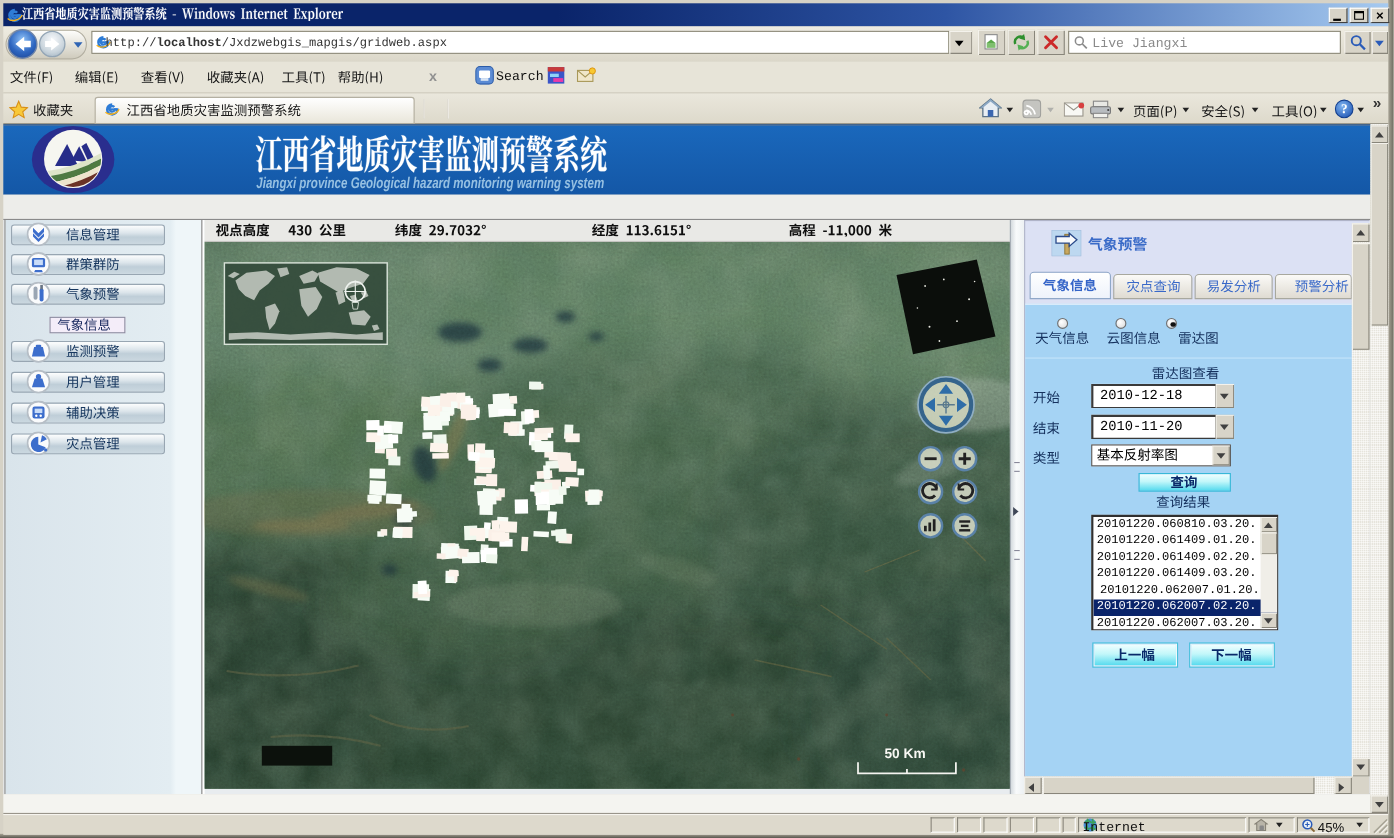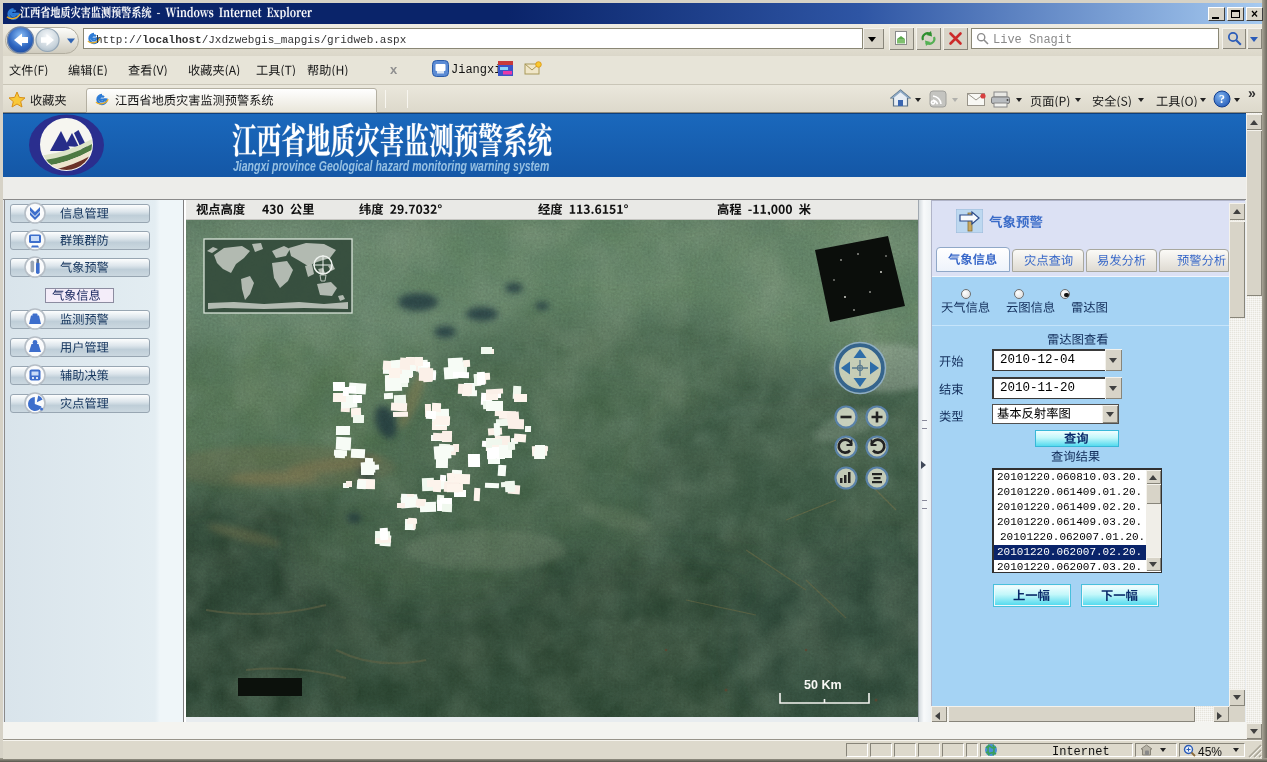--- a/index.html
+++ b/index.html
@@ -271,21 +271,21 @@
   </svg>
 <div class="abs bevel2" style="left:943px;top:27px;width:25px;height:23px"></div>
 <svg class="abs" style="left:948px;top:31px" width="15" height="15" viewBox="0 0 15 15">
 <path d="M2.5 2.5 L12.5 12.5 M12.5 2.5 L2.5 12.5" stroke="#CC2A2A" stroke-width="2.6" stroke-linecap="round"></path>
   </svg>
 <div class="abs" style="left:971px;top:28px;width:248px;height:21px;background:#fff;border:1px solid #8A8775"></div>
 <svg class="abs" style="left:976px;top:32px" width="13" height="13" viewBox="0 0 13 13">
 <circle cx="5.2" cy="5.2" r="3.6" fill="none" stroke="#8C8C8C" stroke-width="1.4"></circle>
     <path d="M8 8 L12 12" stroke="#8C8C8C" stroke-width="1.6"></path>
   </svg>
-<div class="abs" style="left:993px;top:33px;font:12px 'Liberation Mono';color:#8a8a8a">Live Snagit</div>
+<div class="abs" style="left:993px;top:33px;font:12px 'Liberation Mono';color:#8a8a8a">Live Jiangxi</div>
 <div class="abs bevel2" style="left:1222px;top:28px;width:24px;height:21px"></div>
 <svg class="abs" style="left:1227px;top:31px" width="15" height="15" viewBox="0 0 13 13">
 <circle cx="5.2" cy="5.2" r="3.6" fill="none" stroke="#2A5BB8" stroke-width="1.5"></circle>
     <path d="M8 8 L12 12" stroke="#2A5BB8" stroke-width="1.8"></path>
   </svg>
 <div class="abs bevel2" style="left:1247px;top:28px;width:15px;height:21px"></div>
 <div class="abs" style="left:1250px;top:37px;width:0;height:0;border:4px solid transparent;border-top:5px solid #2A5BB8"></div>
 
 <div class="abs" style="left:3px;top:56px;width:1259px;height:29px;background:#E7E4D8;border-bottom:1px solid #C9C5B7"></div>
 <div class="abs" style="left:9px;top:64px">
@@ -354,21 +354,21 @@
         <use href="#gH" x="3066"></use>
       </g>
     </svg>
   </div>
 <div class="abs" style="left:390px;top:62px;font:bold 13px 'Liberation Sans';color:#909090">x</div>
 <svg class="abs" style="left:432px;top:60px" width="17" height="17" viewBox="0 0 17 17">
 <rect x="0.5" y="0.5" width="16" height="16" rx="4" fill="#5B8BD4" stroke="#2A5BA8"></rect>
 <rect x="3.5" y="4" width="10" height="7" rx="1" fill="#fff"></rect>
     <rect x="5" y="11" width="7" height="2.5" fill="#D8E4F4"></rect>
   </svg>
-<div class="abs" style="left:451px;top:63px;font:12px 'Liberation Mono';color:#111">Jiangxi</div>
+<div class="abs" style="left:451px;top:63px;font:12px 'Liberation Mono';color:#111">Search</div>
 <svg class="abs" style="left:497px;top:60px" width="17" height="17" viewBox="0 0 17 17">
 <rect x="1" y="1" width="15" height="15" fill="#3A55C8"></rect>
     <rect x="1" y="1" width="15" height="4" fill="#C83A3A"></rect>
 <rect x="3" y="7" width="8" height="3" fill="#8FD4F8"></rect>
     <rect x="6" y="11" width="9" height="3.5" fill="#E83AA8"></rect>
   </svg>
 <svg class="abs" style="left:524px;top:61px" width="18" height="15" viewBox="0 0 18 15">
 <rect x="1" y="3" width="14" height="10" fill="#F0E6C8" stroke="#A89858"></rect>
     <path d="M1 3 L8 9 L15 3" fill="none" stroke="#A89858"></path>
 <circle cx="14.5" cy="3.5" r="2.8" fill="#F8C830" stroke="#D89010" stroke-width="0.8"></circle>
@@ -1165,21 +1165,21 @@
   </div>
 <div class="abs" style="left:939px;top:355px">
     <svg width="24.6" height="12.3" viewBox="0 0 2000 1000" preserveAspectRatio="none" style="display:block;">
       <g transform="translate(0,880) scale(1,-1)" fill="#16325E">
         <use href="#gb9"></use>
         <use href="#gca" x="1000"></use>
       </g>
     </svg>
   </div>
 <div class="abs" style="left:992px;top:349px;width:114px;height:22px;background:#fff;border:1px solid #3A3A3A;border-width:2px 1px 1px 2px"></div>
-<div class="abs" style="left:1000px;top:353px;font:12.5px 'Liberation Mono';color:#000">2010-12-04</div>
+<div class="abs" style="left:1000px;top:353px;font:12.5px 'Liberation Mono';color:#000">2010-12-18</div>
 <div class="abs bevel2" style="left:1105px;top:349px;width:17px;height:22px"></div>
 <div class="abs" style="left:1109px;top:358px;width:0;height:0;border:4px solid transparent;border-top:5px solid #404040;border-bottom:0"></div>
 <div class="abs" style="left:939px;top:383px">
     <svg width="24.6" height="12.3" viewBox="0 0 2000 1000" preserveAspectRatio="none" style="display:block;">
       <g transform="translate(0,880) scale(1,-1)" fill="#16325E">
         <use href="#gcb"></use>
         <use href="#gcc" x="1000"></use>
       </g>
     </svg>
   </div>
@@ -1290,21 +1290,21 @@
 <div class="abs sunk" style="left:870px;top:743px;width:22px;height:14px"></div>
 <div class="abs sunk" style="left:894px;top:743px;width:22px;height:14px"></div>
 <div class="abs sunk" style="left:918px;top:743px;width:22px;height:14px"></div>
 <div class="abs sunk" style="left:942px;top:743px;width:22px;height:14px"></div>
 <div class="abs sunk" style="left:966px;top:743px;width:12px;height:14px"></div>
 <div class="abs sunk" style="left:980px;top:743px;width:153px;height:14px"></div>
 <svg class="abs" style="left:984px;top:743px" width="14" height="14" viewBox="0 0 14 14">
 <circle cx="7" cy="7" r="6" fill="#4A90D8"></circle>
     <path d="M2 5 q3 -3 5 -1 t5 0 M2 9 q3 2 5 1 t5 1 M5 1.5 q-2 5 0 11 M9 1.5 q2 5 0 11" stroke="#3AA05A" stroke-width="1.6" fill="none"></path>
   </svg>
-<div class="abs" style="left:1052px;top:745px;font:12px 'Liberation Mono';color:#111">Internet</div>
+<div class="abs" style="left:984px;top:745px;font:12px 'Liberation Mono';color:#111">Internet</div>
 <div class="abs sunk" style="left:1135px;top:743px;width:42px;height:14px"></div>
 <svg class="abs" style="left:1140px;top:744px" width="13" height="12" viewBox="0 0 13 12">
     <path d="M6.5 1 L12 5 L10.5 5 L10.5 11 L2.5 11 L2.5 5 L1 5 Z" fill="#B8B4A8" stroke="#888478"></path>
     <rect x="5" y="6.5" width="4" height="4.5" fill="#888" rx="1"></rect>
   </svg>
 <div class="abs" style="left:1160px;top:748px;width:0;height:0;border:3.5px solid transparent;border-top:4.5px solid #222"></div>
 <div class="abs sunk" style="left:1179px;top:743px;width:66px;height:14px"></div>
 <svg class="abs" style="left:1183px;top:744px" width="13" height="13" viewBox="0 0 13 13">
     <circle cx="5.5" cy="5.5" r="4" fill="#E8F0F8" stroke="#2A5BB8" stroke-width="1.4"></circle>
     <path d="M3.5 5.5 h4 M5.5 3.5 v4" stroke="#2A5BB8" stroke-width="1"></path>

